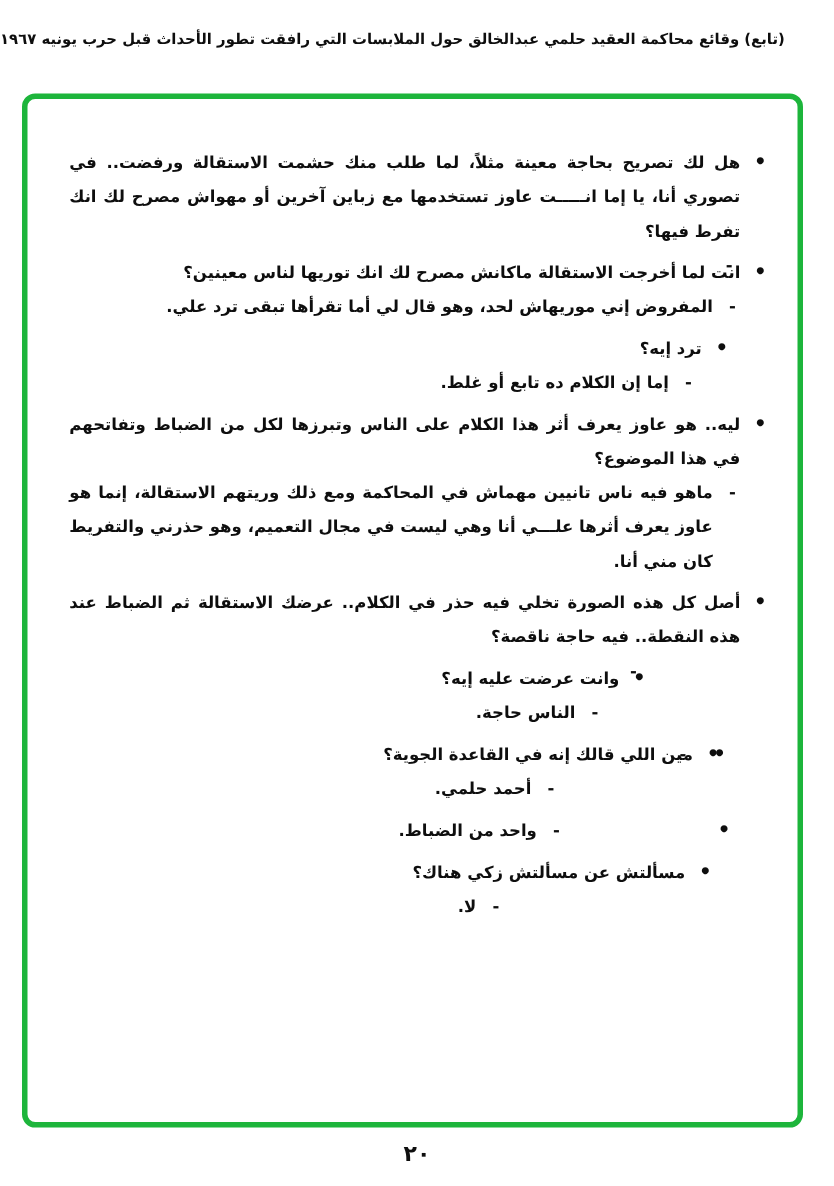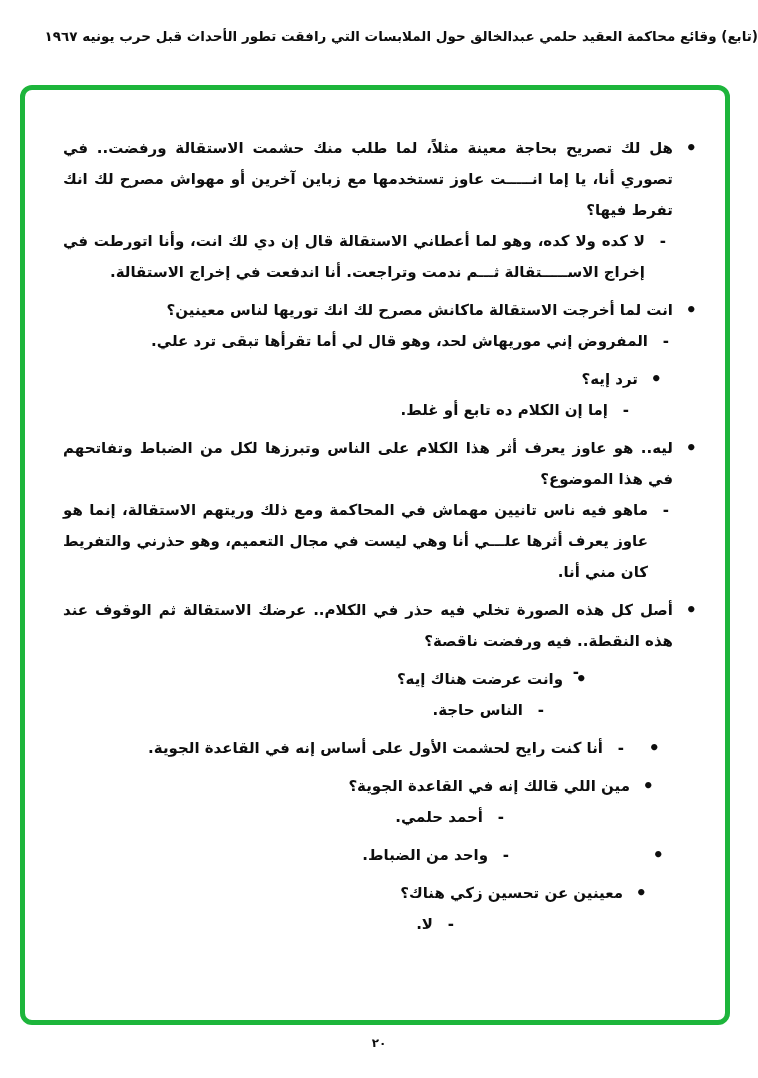--- a/index.html
+++ b/index.html
@@ -13,21 +13,21 @@
     height: 1078px;
     font-family: "DejaVu Sans", sans-serif;
     color: #0e0e0e;
     overflow: hidden;
   }
   .page-header {
     position: absolute;
     top: 28px;
     left: 0;
     right: 0;
-    text-align: right;
+    text-align: left;
     direction: rtl;
     font-size: 13.5px;
     font-weight: bold;
     letter-spacing: 0.2px;
   }
   .frame {
     position: absolute;
     top: 85px;
     left: 20px;
     width: 710px;
@@ -64,67 +64,67 @@
     font-size: 15px;
     line-height: 31px;
   }
   .page-footer {
     position: absolute;
     top: 1036px;
     left: 0;
     right: 0;
     text-align: center;
     direction: rtl;
-    font-size: 12px;
+    font-size: 20px;
     font-weight: bold;
   }
 </style>
 </head>
 <body>
 
 <div class="page-header">(تابع) وقائع محاكمة العقيد حلمي عبدالخالق حول الملابسات التي رافقت تطور الأحداث قبل حرب يونيه ١٩٦٧</div>
 
 <div class="frame">
   <div>
       <div class="qa-pair">
         <div class="q-line" style="margin-right: 0px;"><span class="q-marker">•</span><span>هل لك تصريح بحاجة معينة مثلاً، لما طلب منك حشمت الاستقالة ورفضت.. في تصوري أنا، يا إما انـــــت عاوز تستخدمها مع زباين آخرين أو مهواش مصرح لك انك تفرط فيها؟</span></div>
-        <div class="a-line" style="margin-right: 28px;"><span class="a-marker">-</span><span>لا كده ولا كده، وهو لما أعطاني الاستقالة قال إن دي لك انت، وأنا اتورطت في إخراج الاســـــتقالة ثـــم ندمت وتراجعت. أنا اندفعت في إخراج الاستقالة.</span></div>
+        <div class="a-line" style="margin-right: 28px;"><span class="a-marker">-</span></div>
       </div>
       <div class="qa-pair">
         <div class="q-line" style="margin-right: 0px;"><span class="q-marker">•</span><span>انت لما أخرجت الاستقالة ماكانش مصرح لك انك توريها لناس معينين؟</span></div>
         <div class="a-line" style="margin-right: 25px;"><span class="a-marker">-</span><span>المفروض إني موريهاش لحد، وهو قال لي أما تقرأها تبقى ترد علي.</span></div>
       </div>
       <div class="qa-pair">
         <div class="q-line" style="margin-right: 35px;"><span class="q-marker">•</span><span>ترد إيه؟</span></div>
         <div class="a-line" style="margin-right: 65px;"><span class="a-marker">-</span><span>إما إن الكلام ده تابع أو غلط.</span></div>
       </div>
       <div class="qa-pair">
         <div class="q-line" style="margin-right: 0px;"><span class="q-marker">•</span><span>ليه.. هو عاوز يعرف أثر هذا الكلام على الناس وتبرزها لكل من الضباط وتفاتحهم في هذا الموضوع؟</span></div>
         <div class="a-line" style="margin-right: 25px;"><span class="a-marker">-</span><span>ماهو فيه ناس تانيين مهماش في المحاكمة ومع ذلك وريتهم الاستقالة، إنما هو عاوز يعرف أثرها علـــي أنا وهي ليست في مجال التعميم، وهو حذرني والتفريط كان مني أنا.</span></div>
       </div>
       <div class="qa-pair">
-        <div class="q-line" style="margin-right: 0px;"><span class="q-marker">•</span><span>أصل كل هذه الصورة تخلي فيه حذر في الكلام.. عرضك الاستقالة ثم الوقوف عند هذه النقطة.. فيه ورفضت ناقصة؟</span></div>
+        <div class="q-line" style="margin-right: 0px;"><span class="q-marker">•</span><span>أصل كل هذه الصورة تخلي فيه حذر في الكلام.. عرضك الاستقالة ثم الضباط عند هذه النقطة.. فيه حاجة ناقصة؟</span></div>
         <div class="a-line" style="margin-right: 115px;"><span class="a-marker">-</span></div>
       </div>
       <div class="qa-pair">
-        <div class="q-line" style="margin-right: 110px;"><span class="q-marker">•</span><span>وانت عرضت هناك إيه؟</span></div>
+        <div class="q-line" style="margin-right: 110px;"><span class="q-marker">•</span><span>وانت عرضت عليه إيه؟</span></div>
         <div class="a-line" style="margin-right: 150px;"><span class="a-marker">-</span><span>الناس حاجة.</span></div>
       </div>
       <div class="qa-pair">
         <div class="q-line" style="margin-right: 37px;"><span class="q-marker">•</span></div>
-        <div class="a-line" style="margin-right: 70px;"><span class="a-marker">-</span><span>أنا كنت رايح لحشمت الأول على أساس إنه في القاعدة الجوية.</span></div>
+        <div class="a-line" style="margin-right: 70px;"><span class="a-marker">-</span></div>
       </div>
       <div class="qa-pair">
         <div class="q-line" style="margin-right: 43px;"><span class="q-marker">•</span><span>مين اللي قالك إنه في القاعدة الجوية؟</span></div>
         <div class="a-line" style="margin-right: 190px;"><span class="a-marker">-</span><span>أحمد حلمي.</span></div>
       </div>
       <div class="qa-pair">
         <div class="q-line" style="margin-right: 33px;"><span class="q-marker">•</span></div>
         <div class="a-line" style="margin-right: 185px;"><span class="a-marker">-</span><span>واحد من الضباط.</span></div>
       </div>
       <div class="qa-pair">
-        <div class="q-line" style="margin-right: 50px;"><span class="q-marker">•</span><span>معينين عن تحسين زكي هناك؟</span></div>
+        <div class="q-line" style="margin-right: 50px;"><span class="q-marker">•</span><span>مسألتش عن مسألتش زكي هناك؟</span></div>
         <div class="a-line" style="margin-right: 240px;"><span class="a-marker">-</span><span>لا.</span></div>
       </div>
     </div>
 </div>
 
 <div class="page-footer">٢٠</div>
 
 </body></html>

